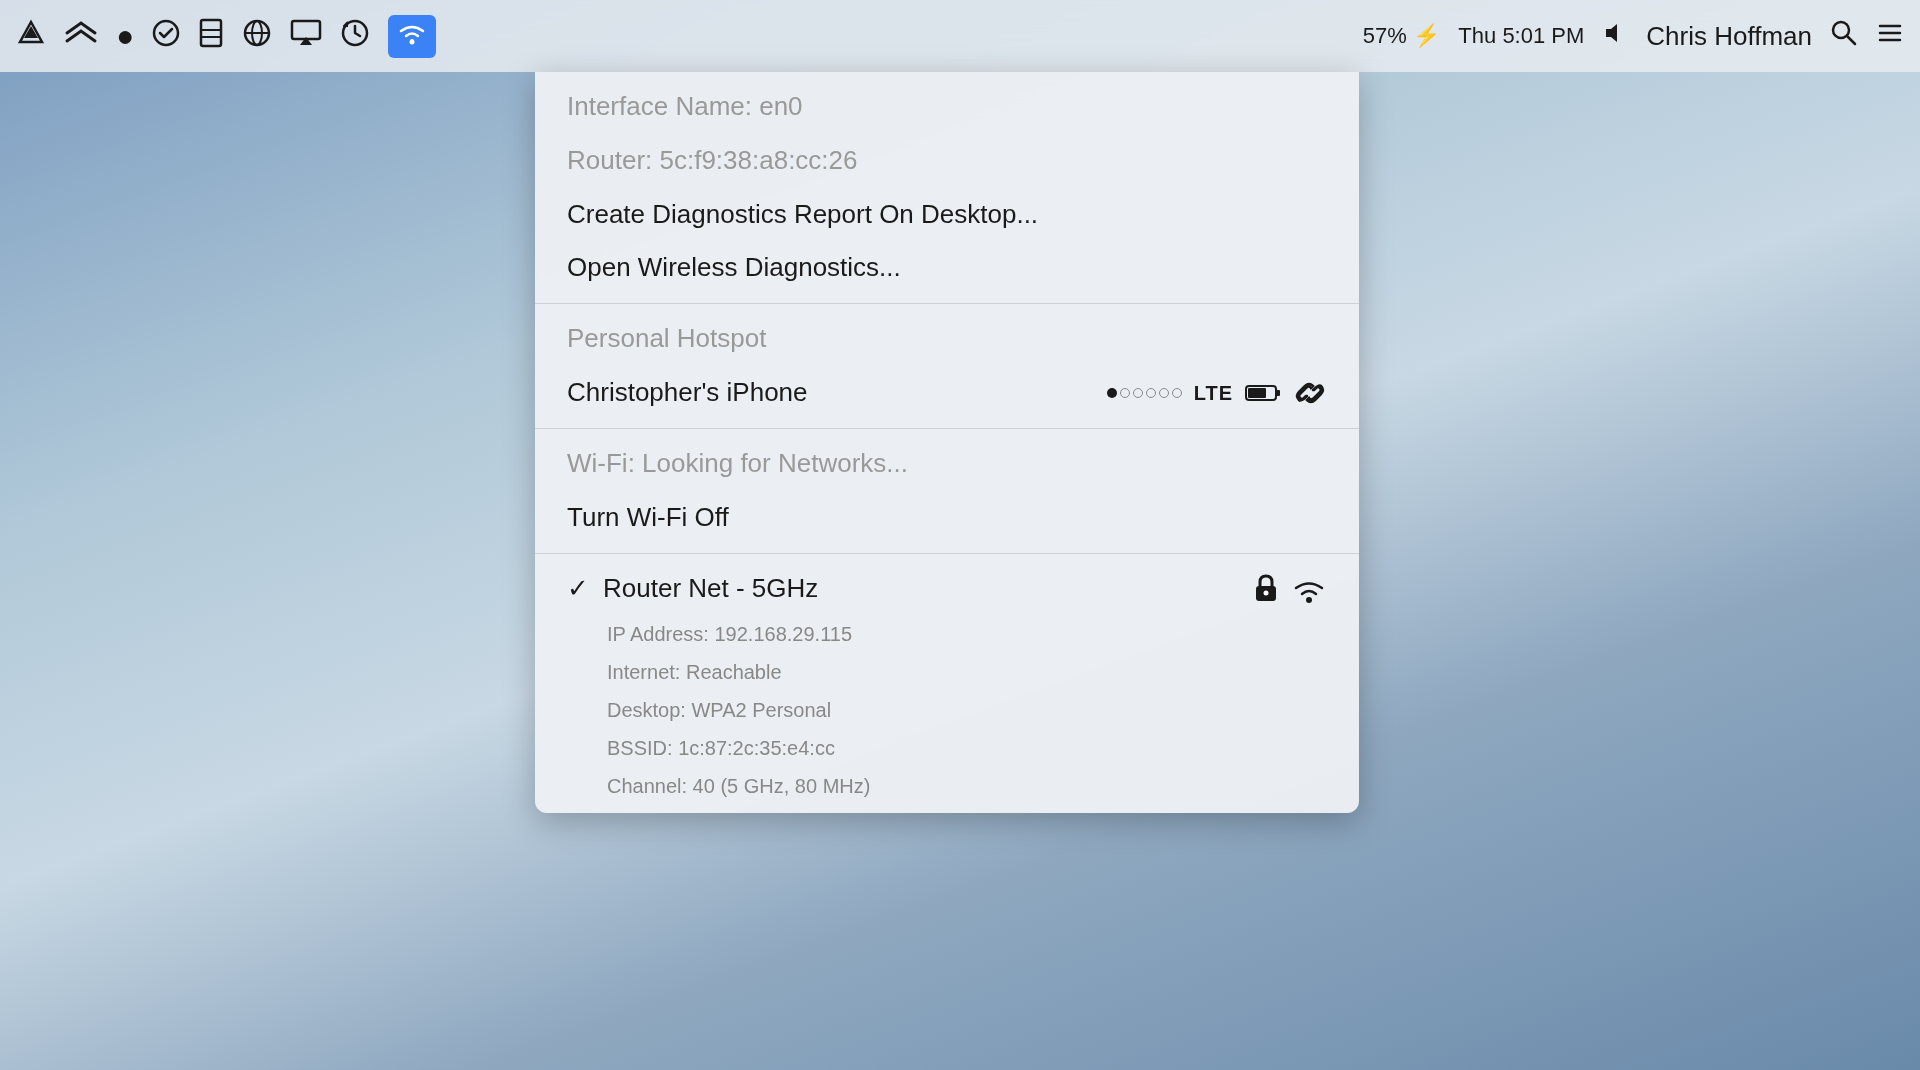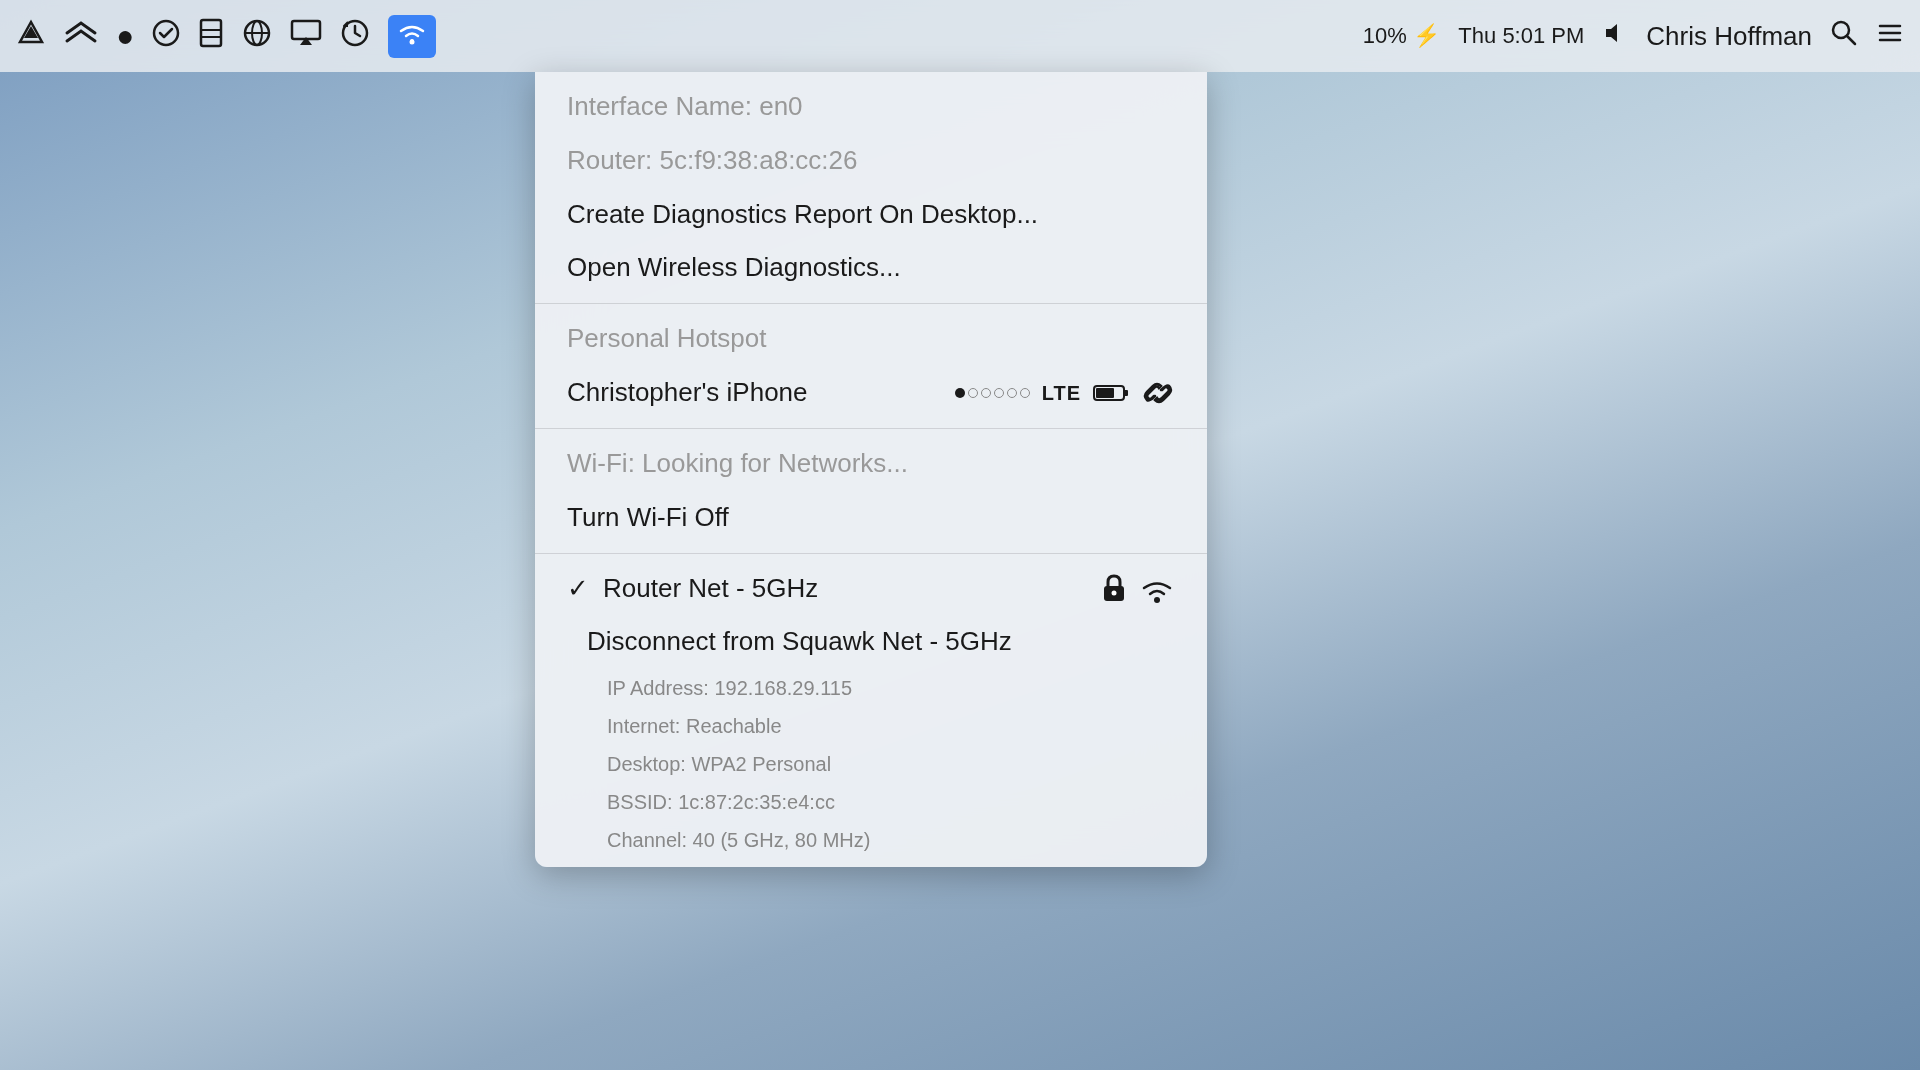--- a/index.html
+++ b/index.html
@@ -72,21 +72,21 @@
       font-size: 26px;
       color: #1a1a1a;
       font-weight: 400;
     }
 
     
     .dropdown {
       position: absolute;
       top: 72px;
       left: 535px;
-      width: 672px;
+      width: 824px;
       background: rgba(236, 240, 244, 0.97);
       backdrop-filter: blur(30px);
       border-radius: 0 0 12px 12px;
       box-shadow: 0 8px 32px rgba(0,0,0,0.25);
       z-index: 200;
       overflow: hidden;
     }
 
     .menu-section {
       border-bottom: 1px solid rgba(0,0,0,0.12);
@@ -228,21 +228,21 @@
         <svg width="32" height="28" viewBox="0 0 32 28" fill="white">
           <path d="M16 22 L16 22" stroke="white" stroke-width="4" stroke-linecap="round"></path>
           <path d="M10 17 Q16 12 22 17" stroke="white" stroke-width="2.5" fill="none" stroke-linecap="round"></path>
           <path d="M5 12 Q16 4 27 12" stroke="white" stroke-width="2.5" fill="none" stroke-linecap="round"></path>
           <circle cx="16" cy="23" r="2.5" fill="white"></circle>
         </svg>
       </span>
     </div>
 
     <div class="menubar-right">
-      <span class="menubar-status">10% ⚡</span>
+      <span class="menubar-status">57% ⚡</span>
       <span class="menubar-status">Thu 5:01 PM</span>
       <span class="menubar-icon">
         <svg width="26" height="26" viewBox="0 0 26 26" fill="none">
           <path d="M4 9 L4 17 L9 17 L15 22 L15 4 L9 9 Z" fill="#1a1a1a"></path>
         </svg>
       </span>
       <span class="menubar-username">Chris Hoffman</span>
       <span class="menubar-icon">
         <svg width="28" height="28" viewBox="0 0 28 28" fill="none">
           <circle cx="11" cy="11" r="8" stroke="#1a1a1a" stroke-width="2.5"></circle>
@@ -333,23 +333,20 @@
           </svg>
 
           <svg width="36" height="30" viewBox="0 0 36 30" fill="none">
             <circle cx="18" cy="27" r="3" fill="#1a1a1a"></circle>
             <path d="M11 21 Q18 15 25 21" stroke="#1a1a1a" stroke-width="2.5" fill="none" stroke-linecap="round"></path>
             <path d="M5 15 Q18 6 31 15" stroke="#1a1a1a" stroke-width="2.5" fill="none" stroke-linecap="round"></path>
           </svg>
         </div>
       </div>
 
-      <div class="menu-item indented">
-        <span>Disconnect from Squawk Net - 5GHz</span>
-      </div>
 
       <div class="menu-item double-indented">
         <span>IP Address: 192.168.29.115</span>
       </div>
       <div class="menu-item double-indented">
         <span>Internet: Reachable</span>
       </div>
       <div class="menu-item double-indented">
         <span>Desktop: WPA2 Personal</span>
       </div>

